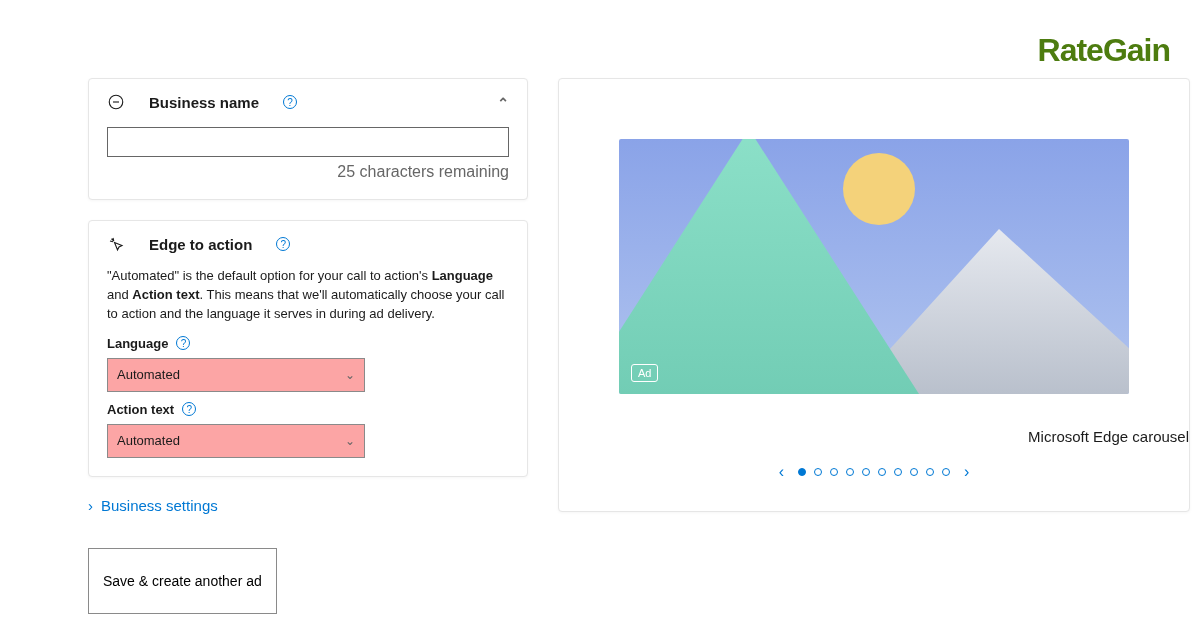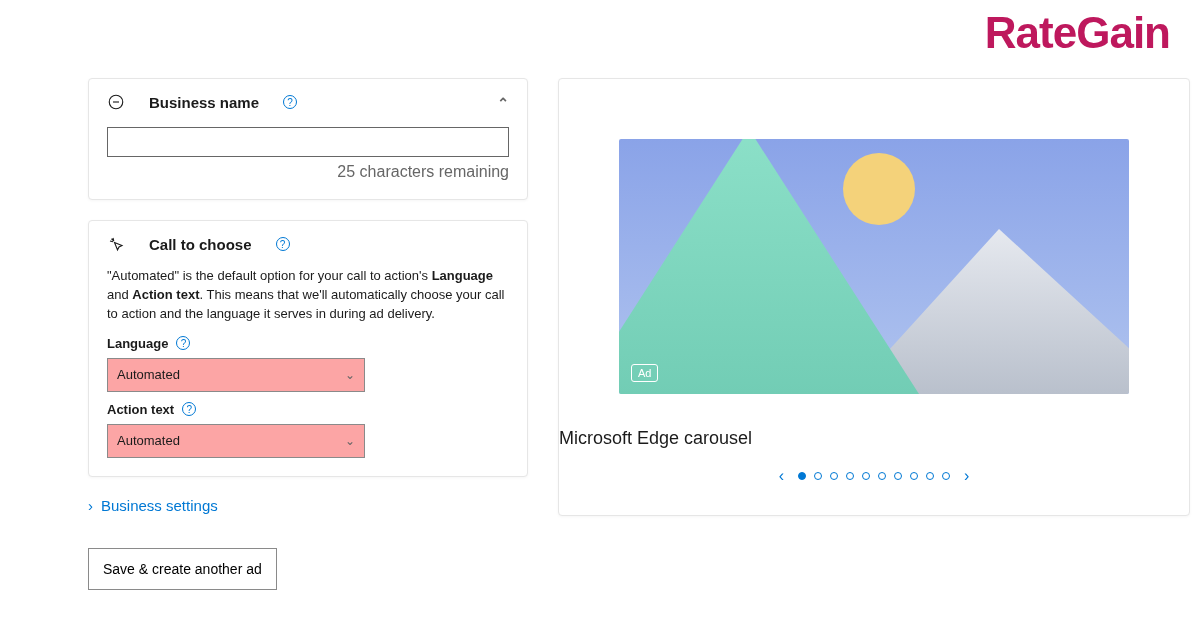--- a/index.html
+++ b/index.html
@@ -6,26 +6,26 @@
   body {
     font-family: "Segoe UI", -apple-system, BlinkMacSystemFont, sans-serif;
     background: #fff;
     width: 1200px;
     height: 628px;
     position: relative;
     overflow: hidden;
   }
   .brand {
     position: absolute;
-    top: 8px;
+    top: 32px;
     right: 30px;
-    font-size: 44px;
+    font-size: 32px;
     font-weight: 900;
     letter-spacing: -1px;
-    color: #be185d;
+    color: #4d7c0f;
   }
   .left-col {
     position: absolute;
     left: 88px;
     top: 78px;
     width: 440px;
   }
   .card {
     background: #fff;
     border: 1px solid #e6e6e6;
@@ -116,21 +116,21 @@
     font-size: 15px;
     margin-top: 6px;
     cursor: pointer;
   }
   .save-btn {
     position: absolute;
     left: 88px;
     top: 548px;
     border: 1px solid #8a8a8a;
     background: #fff;
-    padding: 12px 14px;
+    padding: 24px 14px;
     font-size: 14px;
     font-family: inherit;
     cursor: pointer;
   }
   .right-col {
     position: absolute;
     left: 558px;
     top: 78px;
     width: 632px;
     border: 1px solid #e6e6e6;
@@ -152,22 +152,22 @@
     left: 12px;
     bottom: 12px;
     border: 1px solid #fff;
     color: #fff;
     font-size: 11px;
     padding: 2px 6px;
     border-radius: 3px;
     z-index: 10;
   }
   .preview-caption {
-    text-align: left;
-    font-size: 18px;
+    text-align: right;
+    font-size: 15px;
     color: #1b1b1b;
     margin-top: 34px;
   }
   .carousel-nav {
     display: flex;
     align-items: center;
     justify-content: center;
     gap: 8px;
     margin-top: 18px;
   }
@@ -206,21 +206,21 @@
     </div>
     <input class="business-input" type="text" value="" style="">
     <div class="char-remaining">25 characters remaining</div>
   </div>
 
   <div class="card">
     <div class="card-header">
       <svg class="icon-svg" viewBox="0 0 24 24" fill="none" stroke="#1b1b1b" stroke-width="1.5">
           <path d="M8 4 L9 8 M4 8 L8 9 M6 5 L8.5 7.5 M10 10 L20 14 L16 16 L14 20 Z"></path>
         </svg>
-      <span>Call to choose</span>
+      <span>Edge to action</span>
       <span class="help-icon">?</span>
     </div>
     <p class="cta-desc">
       <span>"Automated" is the default option for your call to action's </span><b>Language</b><span> and </span><b>Action text</b><span>. This means that we'll automatically choose your call to action and the language it serves in during ad delivery.</span>
     </p>
 
     <div class="field-label">
       <span>Language</span>
       <span class="help-icon">?</span>
     </div>

